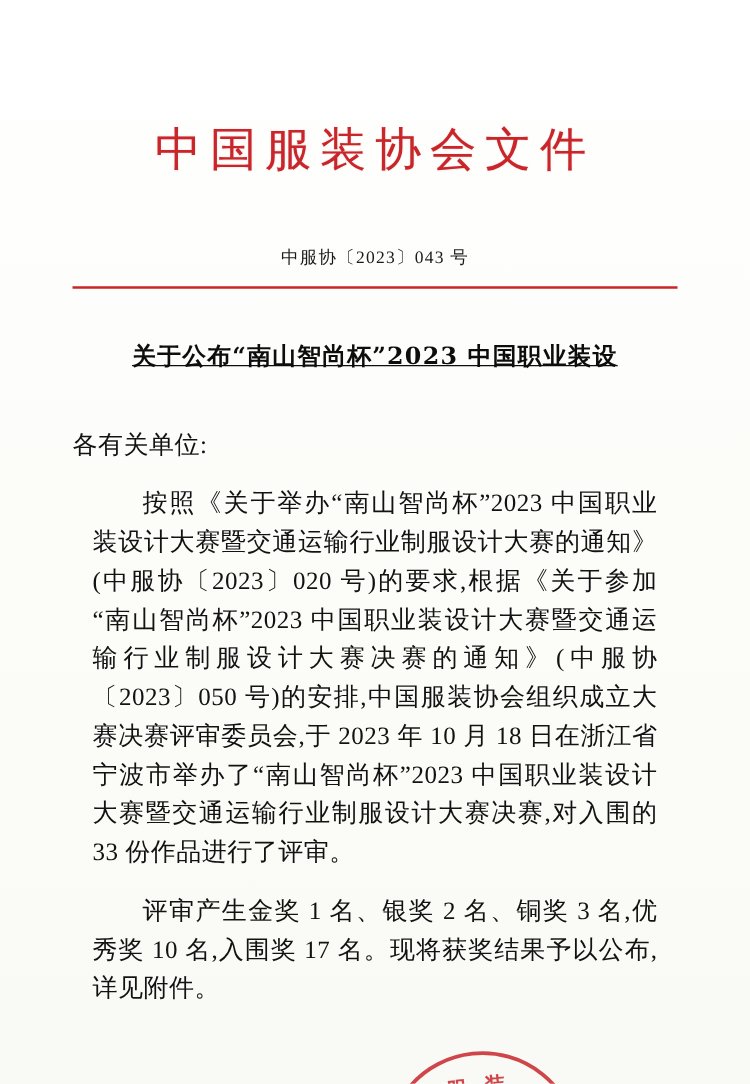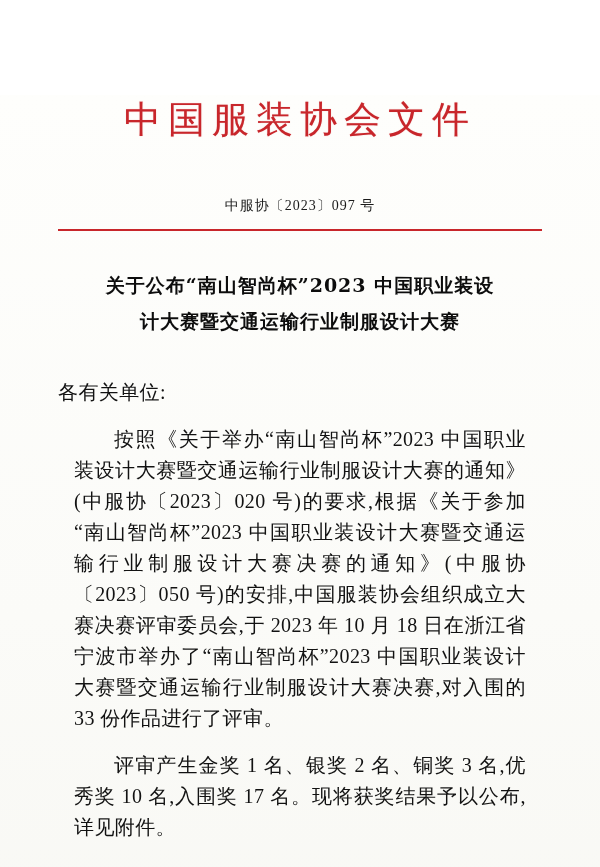--- a/index.html
+++ b/index.html
@@ -58,20 +58,21 @@
   }
   .title {
     margin-top: 36px;
     text-align: center;
     font-family: "DejaVu Serif", "Liberation Serif", serif;
     font-weight: bold;
     font-size: 19px;
     line-height: 36px;
     letter-spacing: 1px;
     color: #0d0d0d;
+    text-decoration: underline;
   }
   .title .line {
     display: block;
   }
   .body-text {
     margin-top: 38px;
     font-size: 20px;
     line-height: 31px;
     letter-spacing: 0.4px;
     color: #121212;
@@ -143,27 +144,26 @@
   }
 </style>
 </head>
 <body>
 
 <div class="page">
   <div class="content">
 
     <div class="doc-header">中国服装协会文件</div>
 
-    <div class="doc-number">中服协〔2023〕097 号</div>
+    <div class="doc-number">中服协〔2023〕043 号</div>
 
     <div class="red-rule"></div>
 
     <div class="title">
       <span class="line">关于公布“南山智尚杯”2023 中国职业装设</span>
-      <span class="line">计大赛暨交通运输行业制服设计大赛</span>
     </div>
 
     <div class="body-text">
       <p class="salutation">各有关单位:</p>
       <p class="para">按照《关于举办“南山智尚杯”2023 中国职业装设计大赛暨交通运输行业制服设计大赛的通知》(中服协〔2023〕020 号)的要求,根据《关于参加 “南山智尚杯”2023 中国职业装设计大赛暨交通运输行业制服设计大赛决赛的通知》(中服协〔2023〕050 号)的安排,中国服装协会组织成立大赛决赛评审委员会,于 2023 年 10 月 18 日在浙江省宁波市举办了“南山智尚杯”2023 中国职业装设计大赛暨交通运输行业制服设计大赛决赛,对入围的 33 份作品进行了评审。</p>
       <p class="para">评审产生金奖 1 名、银奖 2 名、铜奖 3 名,优秀奖 10 名,入围奖 17 名。现将获奖结果予以公布,详见附件。</p>
     </div>
 
     <div class="sign-block">
       <div class="seal">

